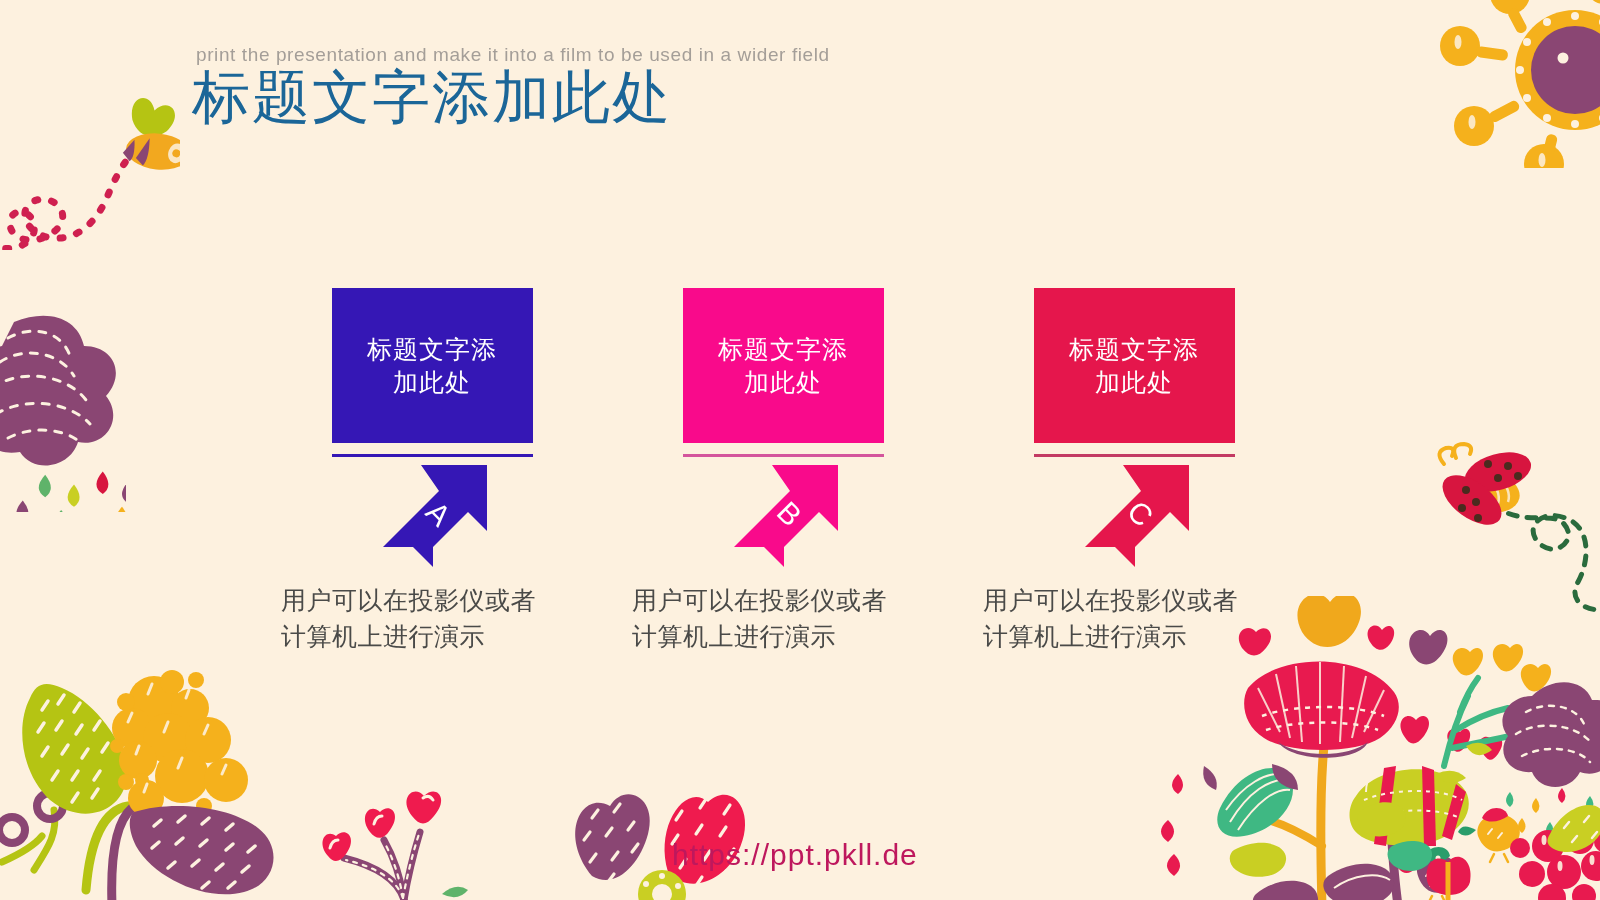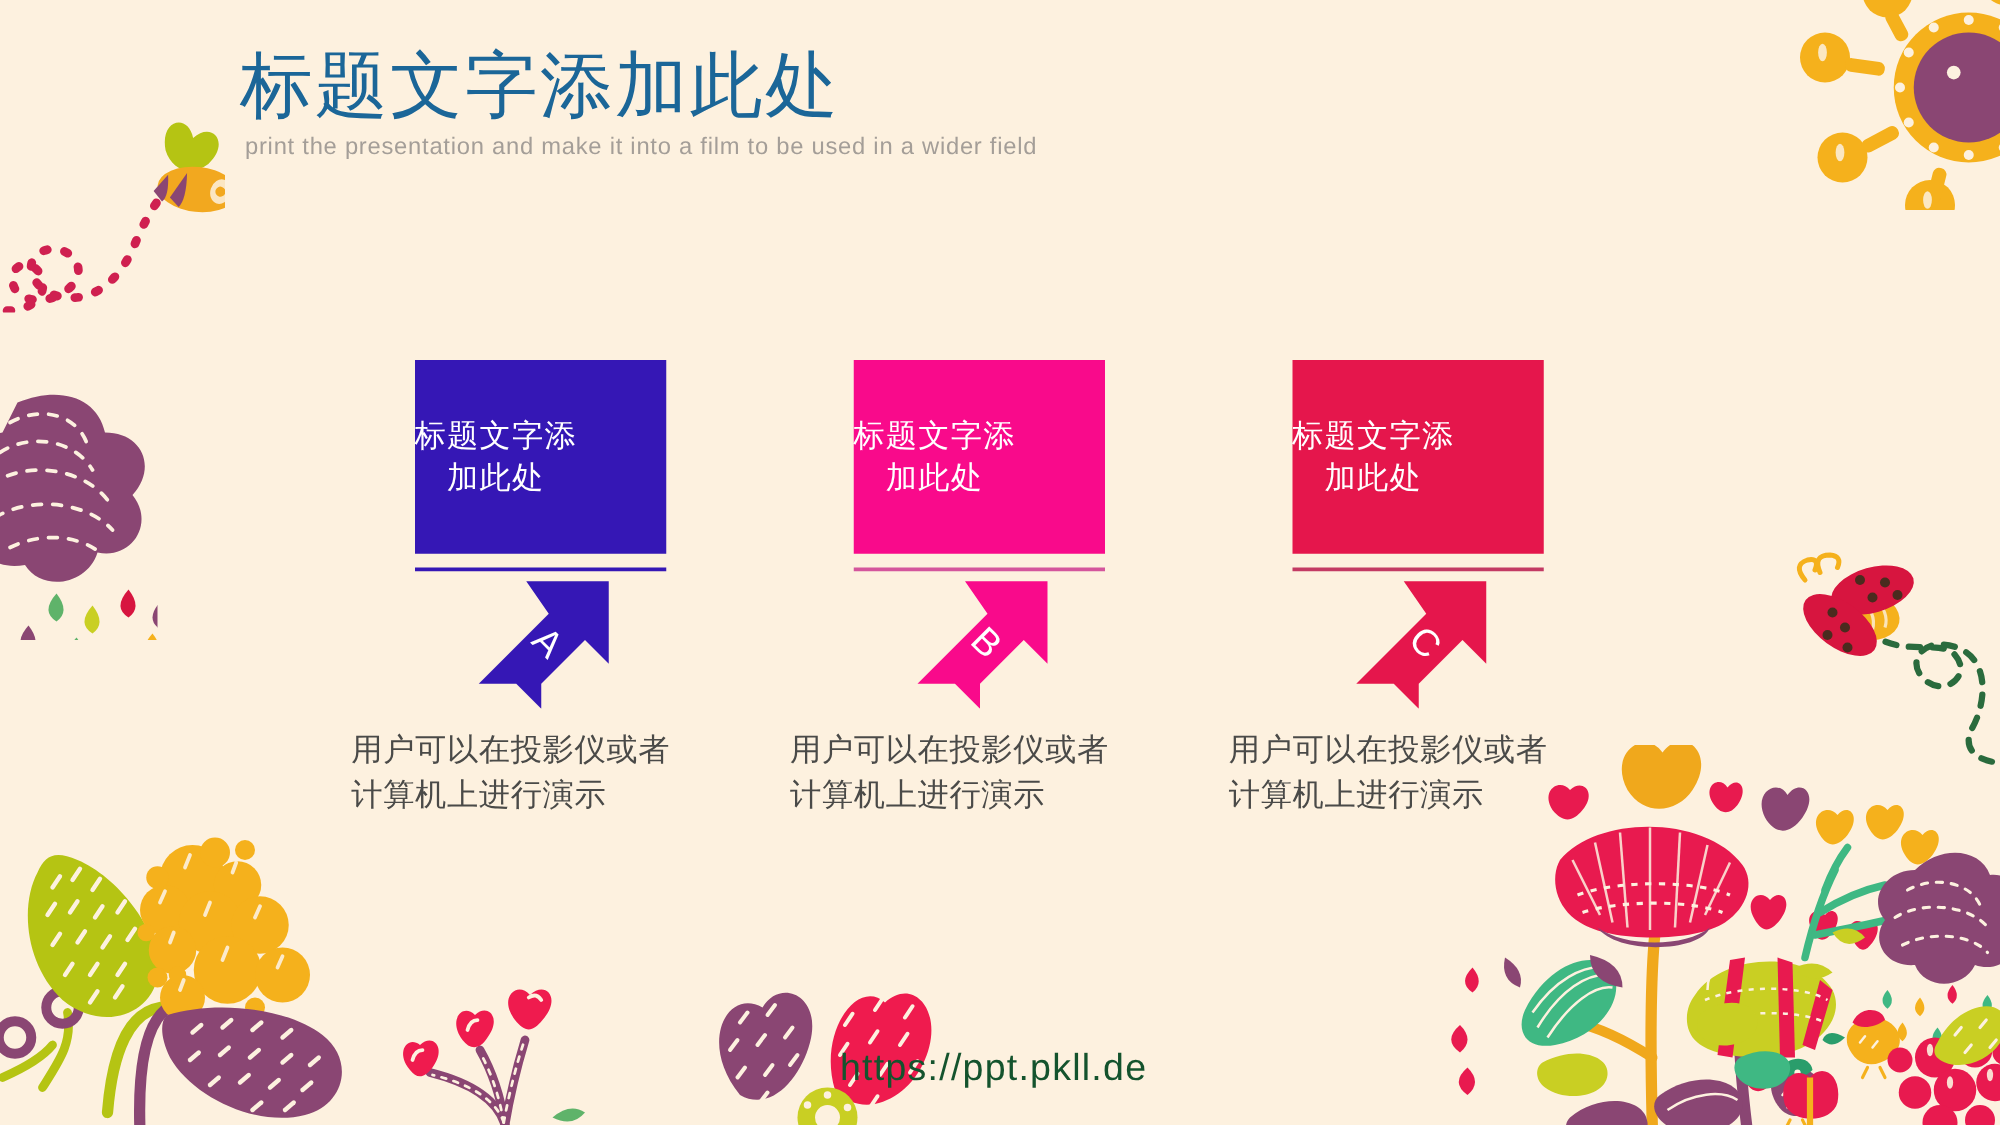--- a/index.html
+++ b/index.html
@@ -63,21 +63,21 @@
   .col-1 { left: 632px; }
   .col-2 { left: 983px; }
 
   .card {
     position: relative;
     width: 201px;
     height: 155px;
     margin: 0 auto;
     display: flex;
     align-items: center;
-    justify-content: flex-start;
+    justify-content: center;
   }
   .card-text {
     color: #ffffff;
     font-size: 25px;
     line-height: 1.32;
     text-align: center;
     letter-spacing: 1px;
     white-space: pre-line;
   }
   .card-underline {
@@ -112,21 +112,21 @@
     letter-spacing: 0.5px;
     white-space: pre-line;
   }
 
   
   #watermark {
     position: absolute;
     left: 672px;
     top: 838px;
     font-size: 30px;
-    color: #14532d;
+    color: #be185d;
     letter-spacing: 1px;
   }
 </style>
 </head>
 <body>
 
 <div id="slide">
 
   <svg class="deco" style="left:-10px; top:75px;" width="190" height="175" viewBox="0 0 190 175">
     <path d="M0 168 C 12 180, 48 172, 44 150 C 41 132, 18 133, 20 150 C 22 168, 50 170, 66 155
@@ -529,22 +529,22 @@
     <g stroke="#fdf1df" stroke-width="2" fill="none">
       <path d="M174 292 C 194 278, 218 276, 230 284"></path>
     </g>
     <path d="M96 298 C 120 278, 156 282, 158 302 C 160 320, 126 330, 104 320 C 92 314, 90 304, 96 298 Z" fill="#8a4673"></path>
     <path d="M202 214 C 222 200, 246 206, 246 222 C 246 238, 218 246, 204 236 C 196 230, 196 218, 202 214 Z" fill="#c9cf23"></path>
     <path d="M74 254 C 100 240, 128 248, 126 264 C 124 282, 92 286, 76 274 C 68 268, 68 258, 74 254 Z" fill="#c9cf23"></path>
     <path d="M232 250 C 252 240, 274 246, 272 260 C 270 276, 244 280, 232 268 C 226 262, 226 254, 232 250 Z" fill="#3fb883"></path>
   </svg>
 
   <div id="header">
+    <div id="slide-subtitle">print the presentation and make it into a film to be used in a wider field</div>
     <div id="slide-title">标题文字添加此处</div>
-    <div id="slide-subtitle">print the presentation and make it into a film to be used in a wider field</div>
   </div>
 
   <div id="columns">
 
     <div class="column col-0">
       <div class="card" style="background:#3517b5;">
         <div class="card-text">标题文字添
 加此处</div>
       </div>
       <div class="card-underline" style="background:#3517b5;"></div>

